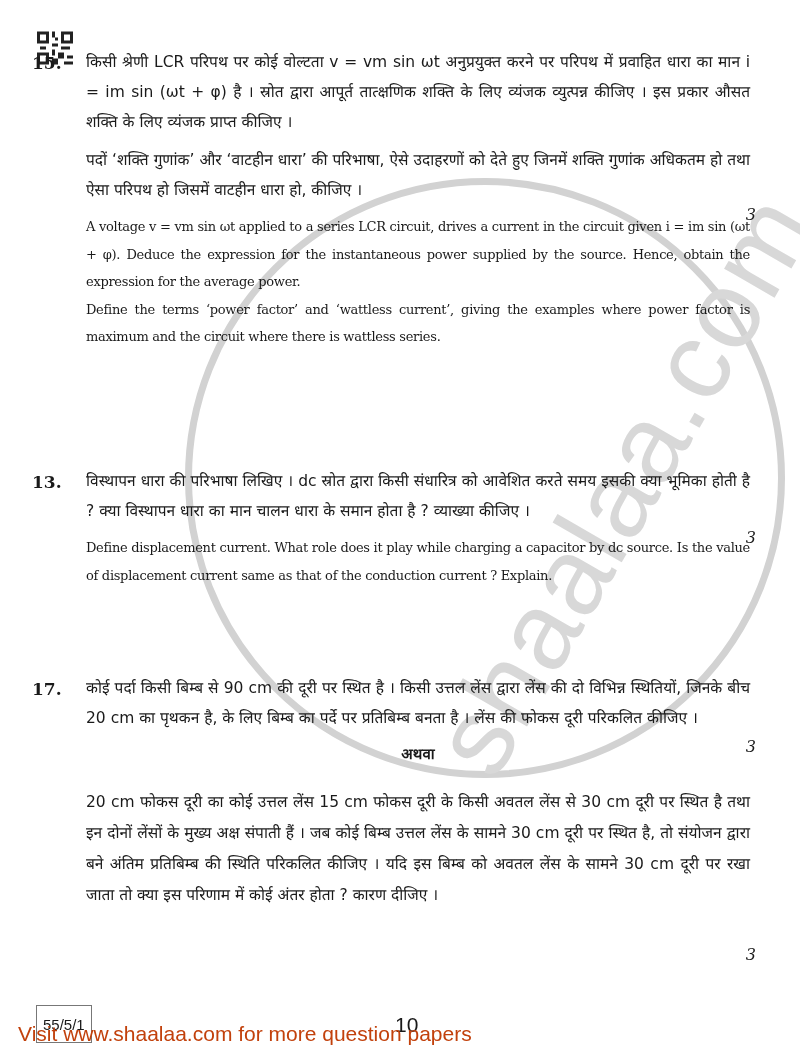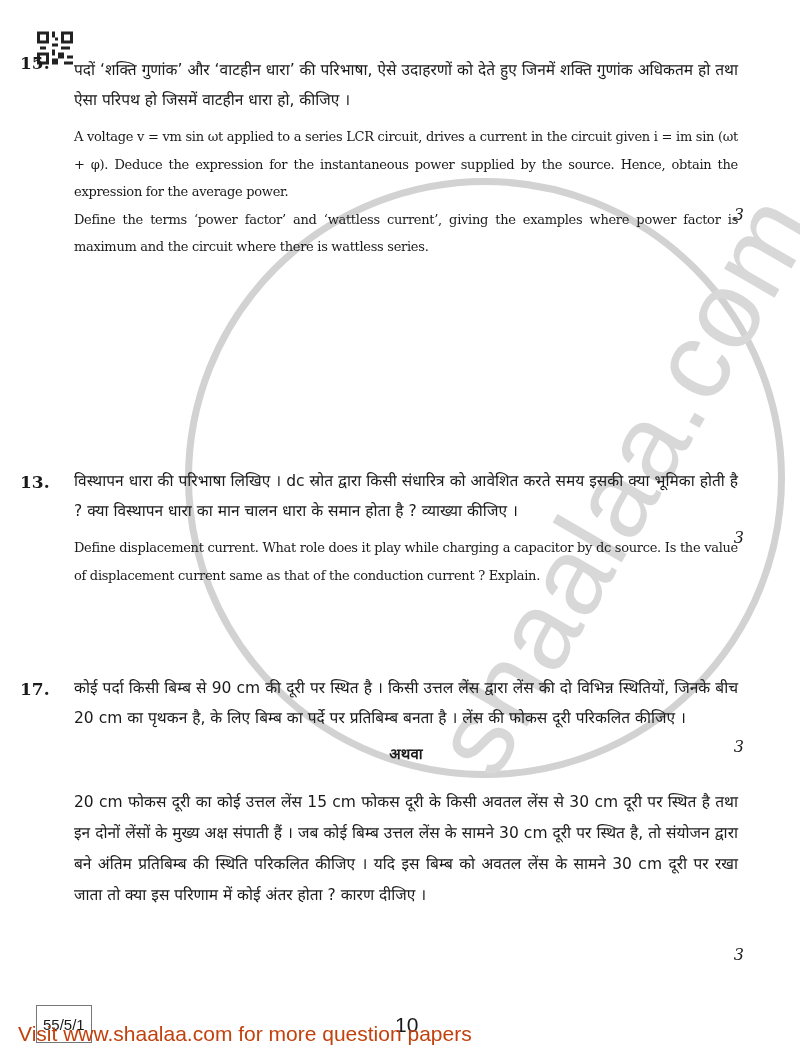--- a/index.html
+++ b/index.html
@@ -4,21 +4,21 @@
 <style>
   html, body { margin:0; padding:0; background:#fff; }
   body { width:800px; height:1060px; position:relative; overflow:hidden;
          font-family:"DejaVu Serif", serif; color:#1a1a1a; }
   .qr { position:absolute; left:37px; top:31px; width:36px; height:34px; }
   .watermark-circle { position:absolute; left:185px; top:178px; width:600px; height:600px;
          border:7px solid #d2d2d2; border-radius:50%; box-sizing:border-box; pointer-events:none; }
   .watermark-text { position:absolute; left:300px; top:420px; font-family:"Liberation Sans", sans-serif;
          font-size:110px; color:#d8d8d8; transform:rotate(-60deg); transform-origin:center; pointer-events:none;
          white-space:nowrap; letter-spacing:2px; }
-  .q { position:absolute; left:20px; width:720px; }
+  .q { position:absolute; left:32px; width:720px; }
   .qnum { position:absolute; left:0; top:0; font-weight:bold; font-size:17px; }
   .body { margin-left:54px; width:664px; }
   .hi { font-family:"DejaVu Sans", sans-serif; font-size:15.5px; line-height:30px; text-align:justify; margin:0; }
   .en { font-family:"DejaVu Serif", serif; font-size:13px; line-height:27.5px; text-align:justify; margin:0; letter-spacing:-0.3px; }
   .marks { position:absolute; right:-4px; font-style:italic; font-size:16px; font-family:"DejaVu Serif", serif; }
   .gap { height:8px; }
   .or { text-align:center; font-family:"DejaVu Sans", sans-serif; font-weight:bold; font-size:15px; margin:10px 0 24px 0; }
   .footer-code { position:absolute; left:36px; top:1005px; border:1px solid #777; padding:8px 6px; font-family:"Liberation Sans", sans-serif; font-size:15px; height:20px; line-height:22px; }
   .footer-page { position:absolute; left:395px; top:1013px; font-family:"Liberation Sans", sans-serif; font-size:21px; }
   .footer-visit { position:absolute; left:18px; top:1022px; font-family:"Liberation Sans", sans-serif; font-size:21px; color:#c2410c; }
@@ -44,20 +44,21 @@
   <rect x="5" y="9" width="2" height="2" fill="#222"></rect>
     <rect x="9" y="10" width="3" height="1" fill="#222"></rect>
 </svg>
 
 <div class="watermark-circle"></div>
 <div class="watermark-text">shaalaa.com</div>
 
 <div class="q" style="top:47px;">
   <span class="qnum" style="top:6px;">15.</span>
   <div class="body">
+    <p class="hi">किसी श्रेणी LCR परिपथ पर कोई वोल्टता v = vm sin ωt अनुप्रयुक्त करने पर परिपथ में प्रवाहित धारा का मान i = im sin (ωt + φ) है । स्रोत द्वारा आपूर्त तात्क्षणिक शक्ति के लिए व्यंजक व्युत्पन्न कीजिए । इस प्रकार औसत शक्ति के लिए व्यंजक प्राप्त कीजिए ।</p>
     <div class="gap"></div>
     <p class="hi">पदों ‘शक्ति गुणांक’ और ‘वाटहीन धारा’ की परिभाषा, ऐसे उदाहरणों को देते हुए जिनमें शक्ति गुणांक अधिकतम हो तथा ऐसा परिपथ हो जिसमें वाटहीन धारा हो, कीजिए ।</p>
     <span class="marks" style="top:158px;">3</span>
     <div class="gap"></div>
     <p class="en">A voltage v = vm sin ωt applied to a series LCR circuit, drives a current in the circuit given i = im sin (ωt + φ). Deduce the expression for the instantaneous power supplied by the source. Hence, obtain the expression for the average power.</p>
     <p class="en">Define the terms ‘power factor’ and ‘wattless current’, giving the examples where power factor is maximum and the circuit where there is wattless series.</p>
   </div>
 </div>
 
 <div class="q" style="top:466px;">

